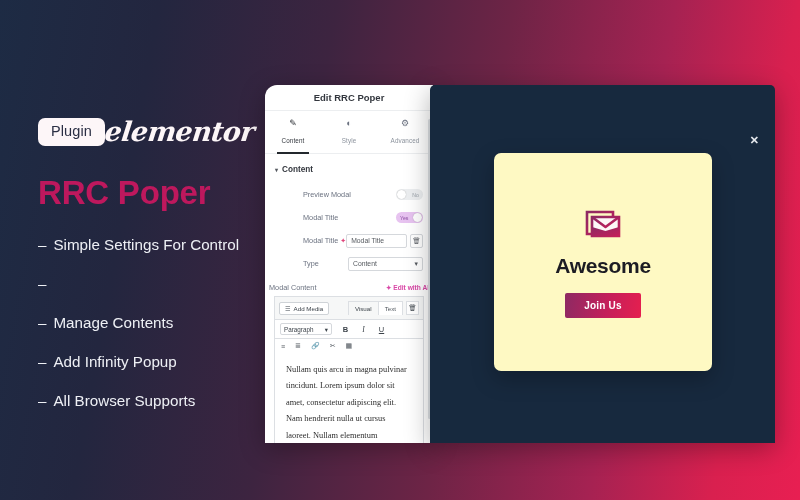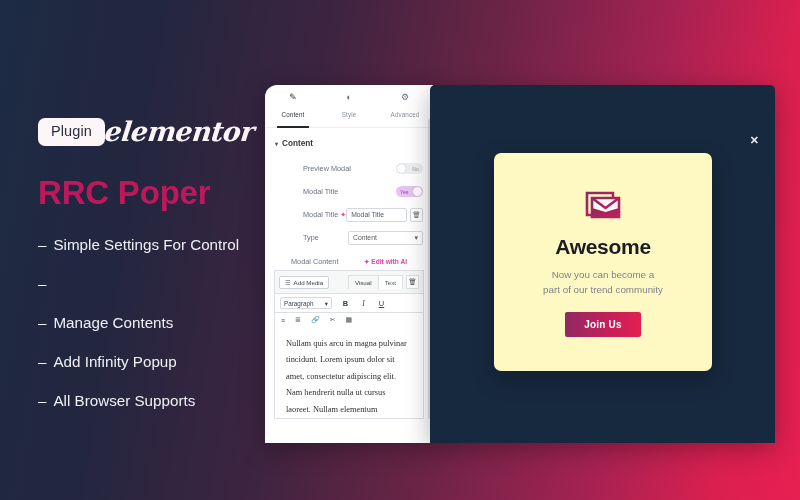--- a/index.html
+++ b/index.html
@@ -85,21 +85,21 @@
     width:75px; height:14px; border:1px solid #d5d8dc; border-radius:2px;
     font-size:6.8px; color:#55595f; display:flex; align-items:center;
     justify-content:space-between; padding:0 4px; background:#fff;
   }
   .trash-btn {
     width:14px; height:14px; border:1px solid #d5d8dc; border-radius:2px; margin-left:3px;
     display:flex; align-items:center; justify-content:center; font-size:6.5px; color:#55595f;
     background:#fff;
   }
 
-  .mc-head { display:flex; align-items:center; padding:8px 26px 4px; }
+  .mc-head { display:flex; align-items:center; padding:8px 4px 4px; }
   .mc-head .lbl { font-size:7.3px; color:#6b7280; flex:1; }
   .edit-ai { font-size:6.6px; color:#d946a6; font-weight:bold; white-space:nowrap; }
 
   .wp-editor { margin:0 9px; border:1px solid #dcdfe3; background:#f6f7f7; }
   .wp-bar1 { display:flex; align-items:center; padding:4px 4px; gap:3px; }
   .addmedia {
     border:1px solid #cfd3d7; background:#fff; border-radius:2px;
     font-size:6.2px; color:#3c434a; padding:2px 5px; display:flex; align-items:center; gap:3px;
   }
   .vt-group { margin-left:auto; display:flex; align-items:stretch; }
@@ -181,20 +181,21 @@
     </li>
     <li>
       <span class="dash">–</span>
       <span>All Browser Supports</span>
     </li>
   </ul>
 </div>
 
 <div class="editor-panel">
 
+  <div class="panel-head">Edit RRC Poper</div>
 
   <div class="panel-tabs">
     <div class="panel-tab active">
       <span class="ic">✎</span>
       <span class="lb">Content</span>
     </div>
     <div class="panel-tab">
       <span class="ic">◐</span>
       <span class="lb">Style</span>
     </div>
@@ -292,19 +293,15 @@
             <stop offset="100%" stop-color="#c41f5a"></stop>
           </linearGradient>
         </defs>
         <path d="M4 6 L4 28 L30 28 L30 6 Z" fill="none" stroke="url(#eg)" stroke-width="2.6"></path>
         <path d="M9 11 L36 11 L36 30 L9 30 Z" fill="#fdf7f7" stroke="url(#eg)" stroke-width="2.6"></path>
         <path d="M9 11 L22.5 21 L36 11" fill="none" stroke="url(#eg)" stroke-width="2.6" stroke-linejoin="round"></path>
         <path d="M9 30 L36 30 L36 21 L22.5 25 L9 21 Z" fill="url(#eg)"></path>
       </svg>
     </span>
     <h2>Awesome</h2>
-    <p>
-      <span>Now you can become a</span><br>
-      <span>part of our trend community</span>
-    </p>
     <button class="join-btn">Join Us</button>
   </div>
 </div>
 
 </body></html>

